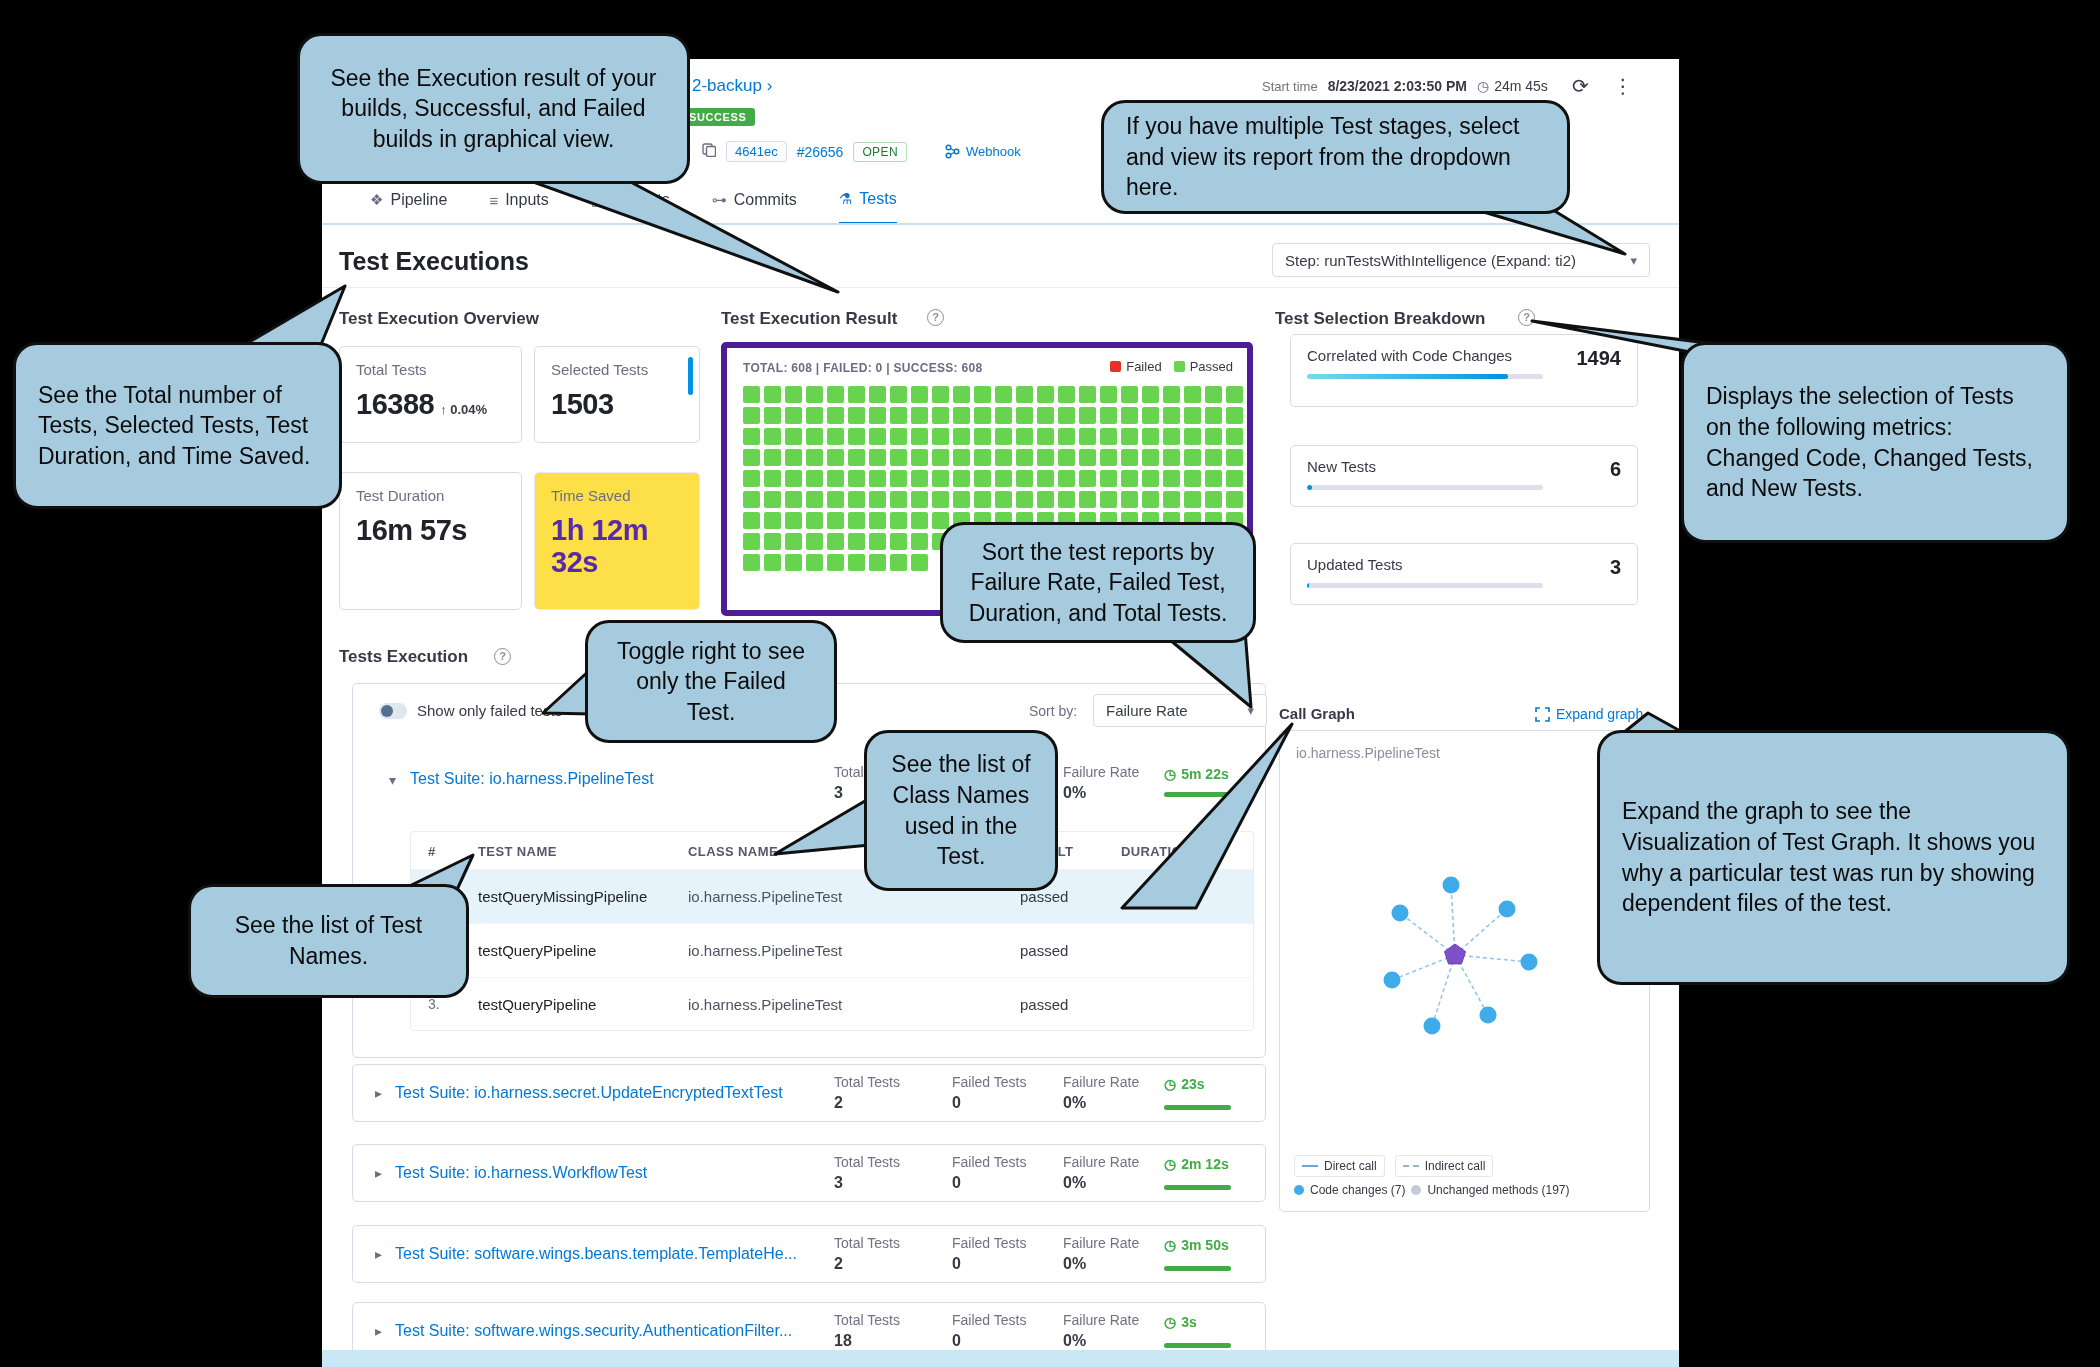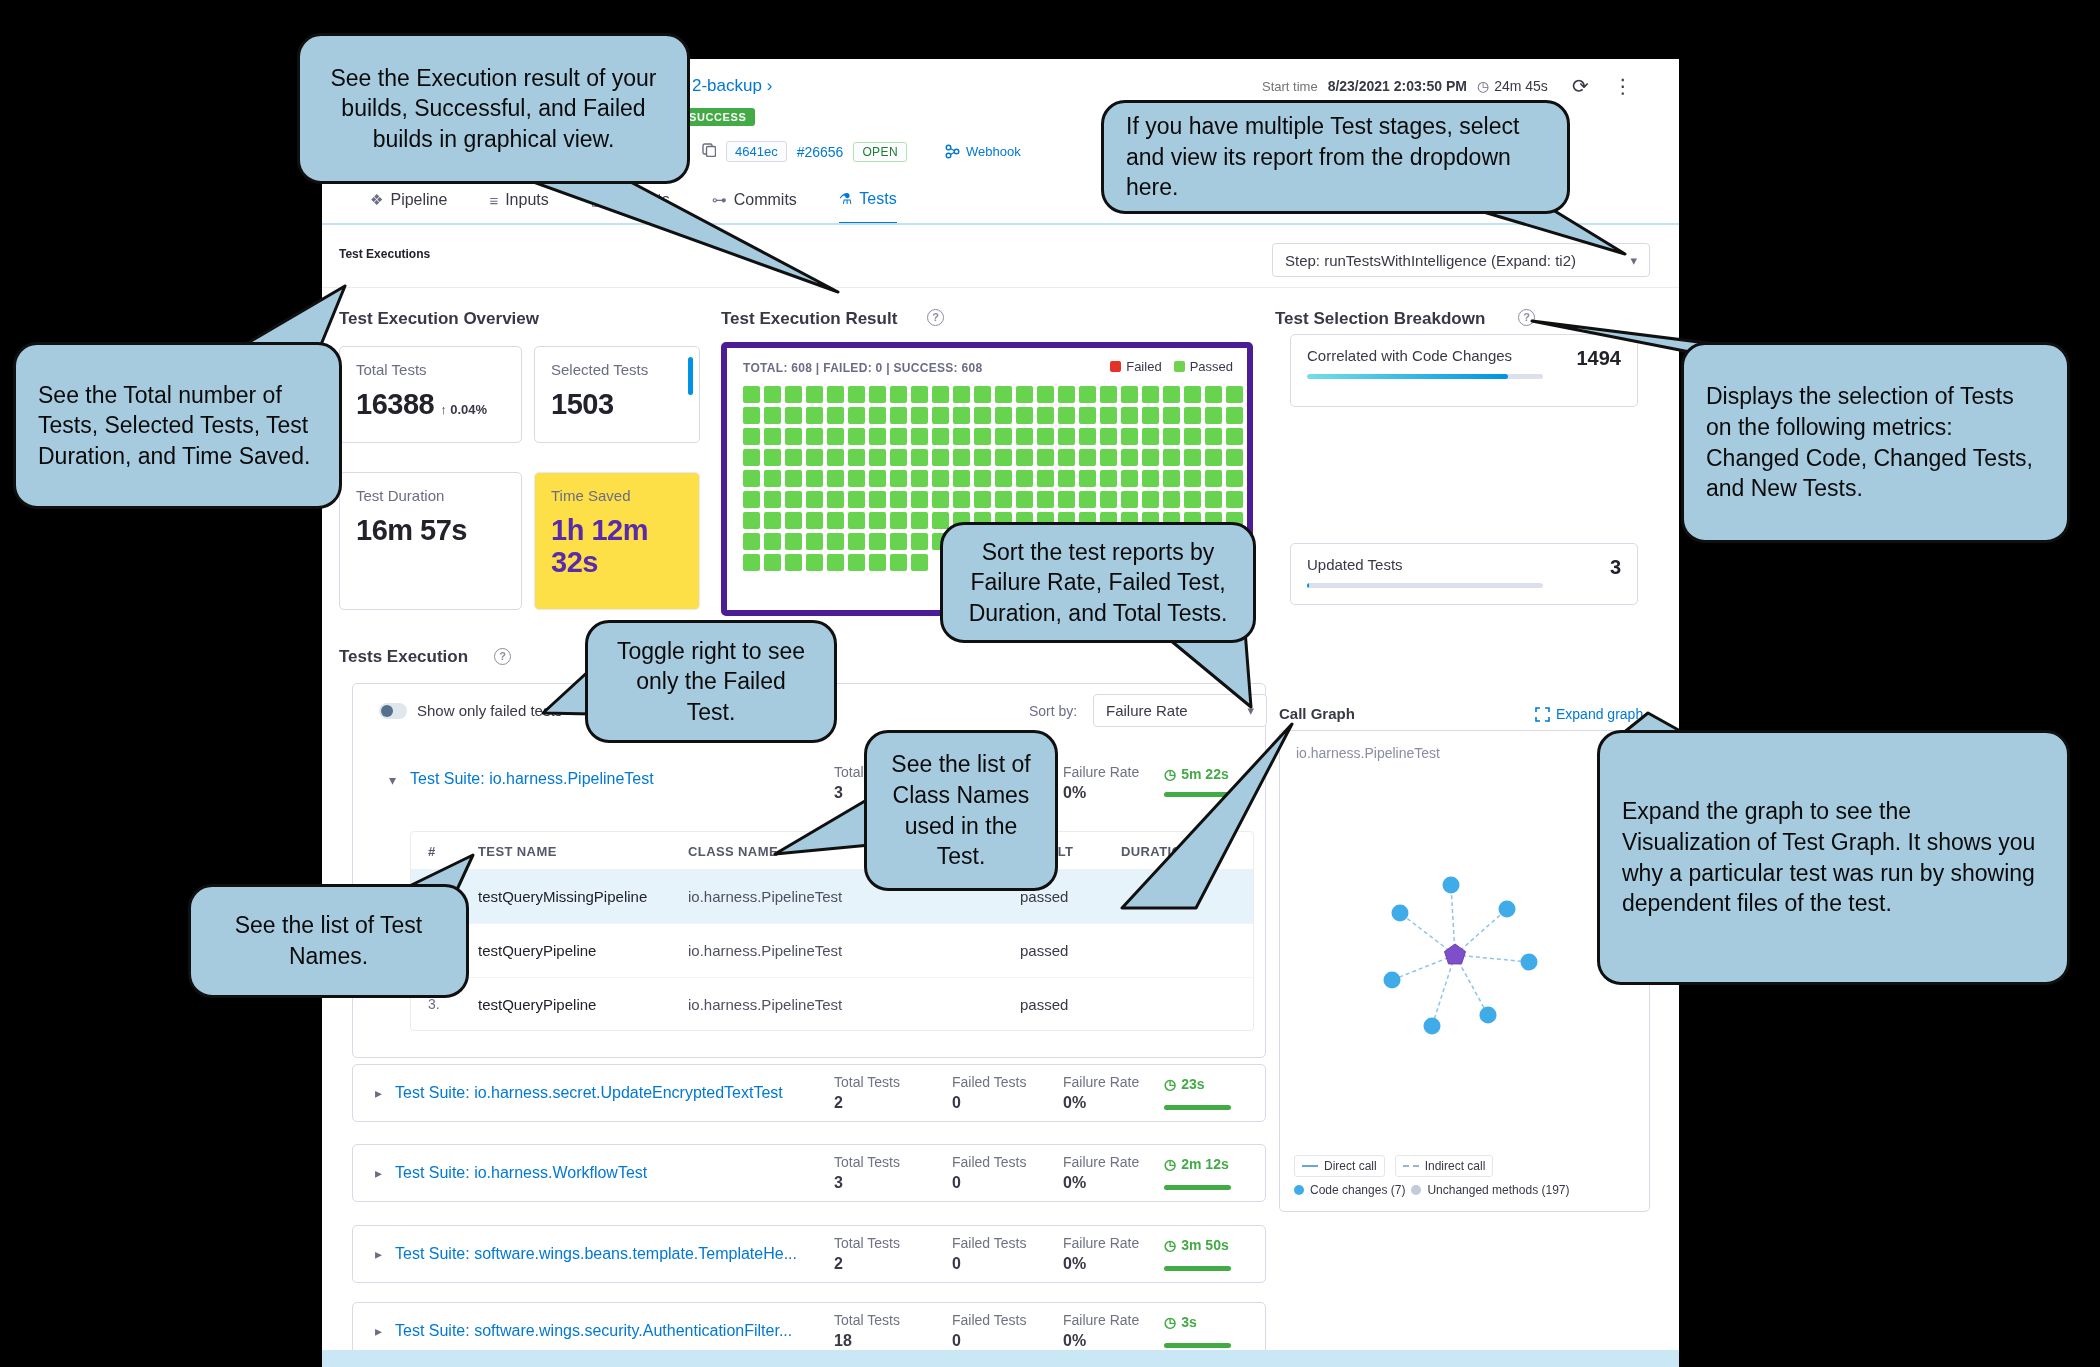--- a/index.html
+++ b/index.html
@@ -25,21 +25,21 @@
 
   
   .tabbar{left:48px;top:126px;display:flex;gap:42px;height:40px}
   .tab{display:flex;align-items:center;gap:7px;font-size:16px;color:#383946;padding-bottom:10px}
   .tab .ticon{font-size:15px;color:#6b6d85}
   .tab.active{color:#0278d5;border-bottom:3px solid #0278d5}
   .tab.active .ticon{color:#0278d5}
   .tab-divider{left:0;top:164px;width:1357px;height:2px;background:#c3e3f4}
 
   
-  .page-title{left:17px;top:188px;font-size:12px;font-weight:bold;color:#22222a}
+  .page-title{left:17px;top:188px;font-size:25px;font-weight:bold;color:#22222a}
   .title-divider{left:0;top:228px;width:1357px;height:1px;background:#ebebeb}
   .dropdown{border:1px solid #d9dae5;border-radius:4px;background:#fff;display:flex;align-items:center;justify-content:space-between;padding:0 12px;font-size:15px;color:#383946;cursor:pointer}
   .step-dd{left:950px;top:184px;width:378px;height:34px}
   .dd-chev{color:#6b6d85;font-size:13px;margin-left:8px}
 
   .section-label{font-size:17px;font-weight:bold;color:#383946}
   .help{display:inline-block;width:17px;height:17px;border:1.5px solid #8b8da1;border-radius:50%;color:#8b8da1;font-size:11px;line-height:14px;text-align:center;font-weight:bold;cursor:pointer}
 
   
   .stat-card{position:absolute;background:#fff;border:1px solid #d9dae5;border-radius:5px;padding:14px 16px}
@@ -437,20 +437,27 @@
           <div class="sq" style="background: rgb(103, 211, 79);"></div>
           <div class="sq" style="background: rgb(103, 211, 79);"></div>
         </div>
     </div>
 
     <div class="bd-card" style="top:275px;height:73px">
       <div class="bd-label">Correlated with Code Changes</div>
       <div class="bd-value">1494</div>
       <div class="bar-track">
           <div class="bar-fill grad" style="width: 85%;"></div>
+        </div>
+    </div>
+    <div class="bd-card" style="top:386px;height:62px">
+      <div class="bd-label">New Tests</div>
+      <div class="bd-value">6</div>
+      <div class="bar-track">
+          <div class="bar-fill" style="width: 2%;"></div>
         </div>
     </div>
     <div class="bd-card" style="top:484px;height:62px">
       <div class="bd-label">Updated Tests</div>
       <div class="bd-value">3</div>
       <div class="bar-track">
           <div class="bar-fill" style="width: 1%;"></div>
         </div>
     </div>
 

